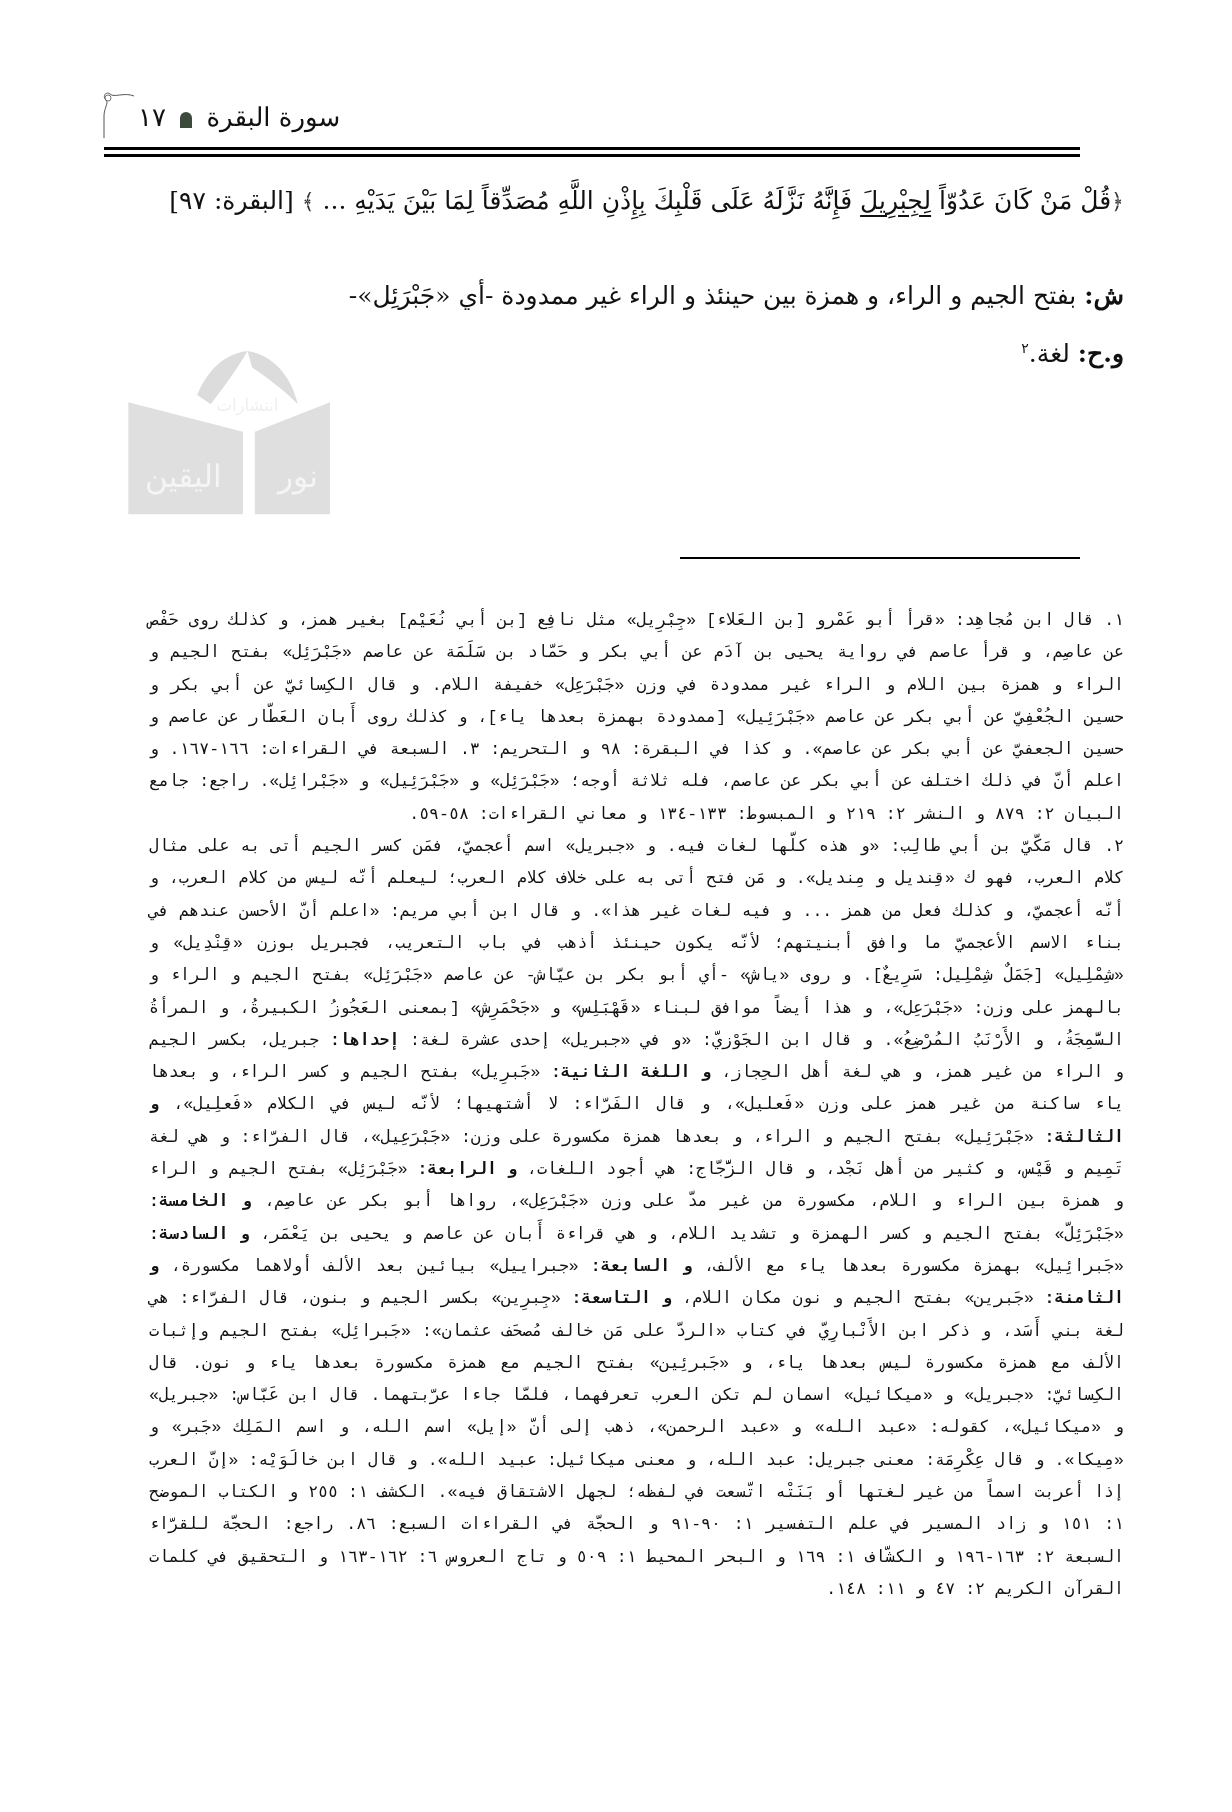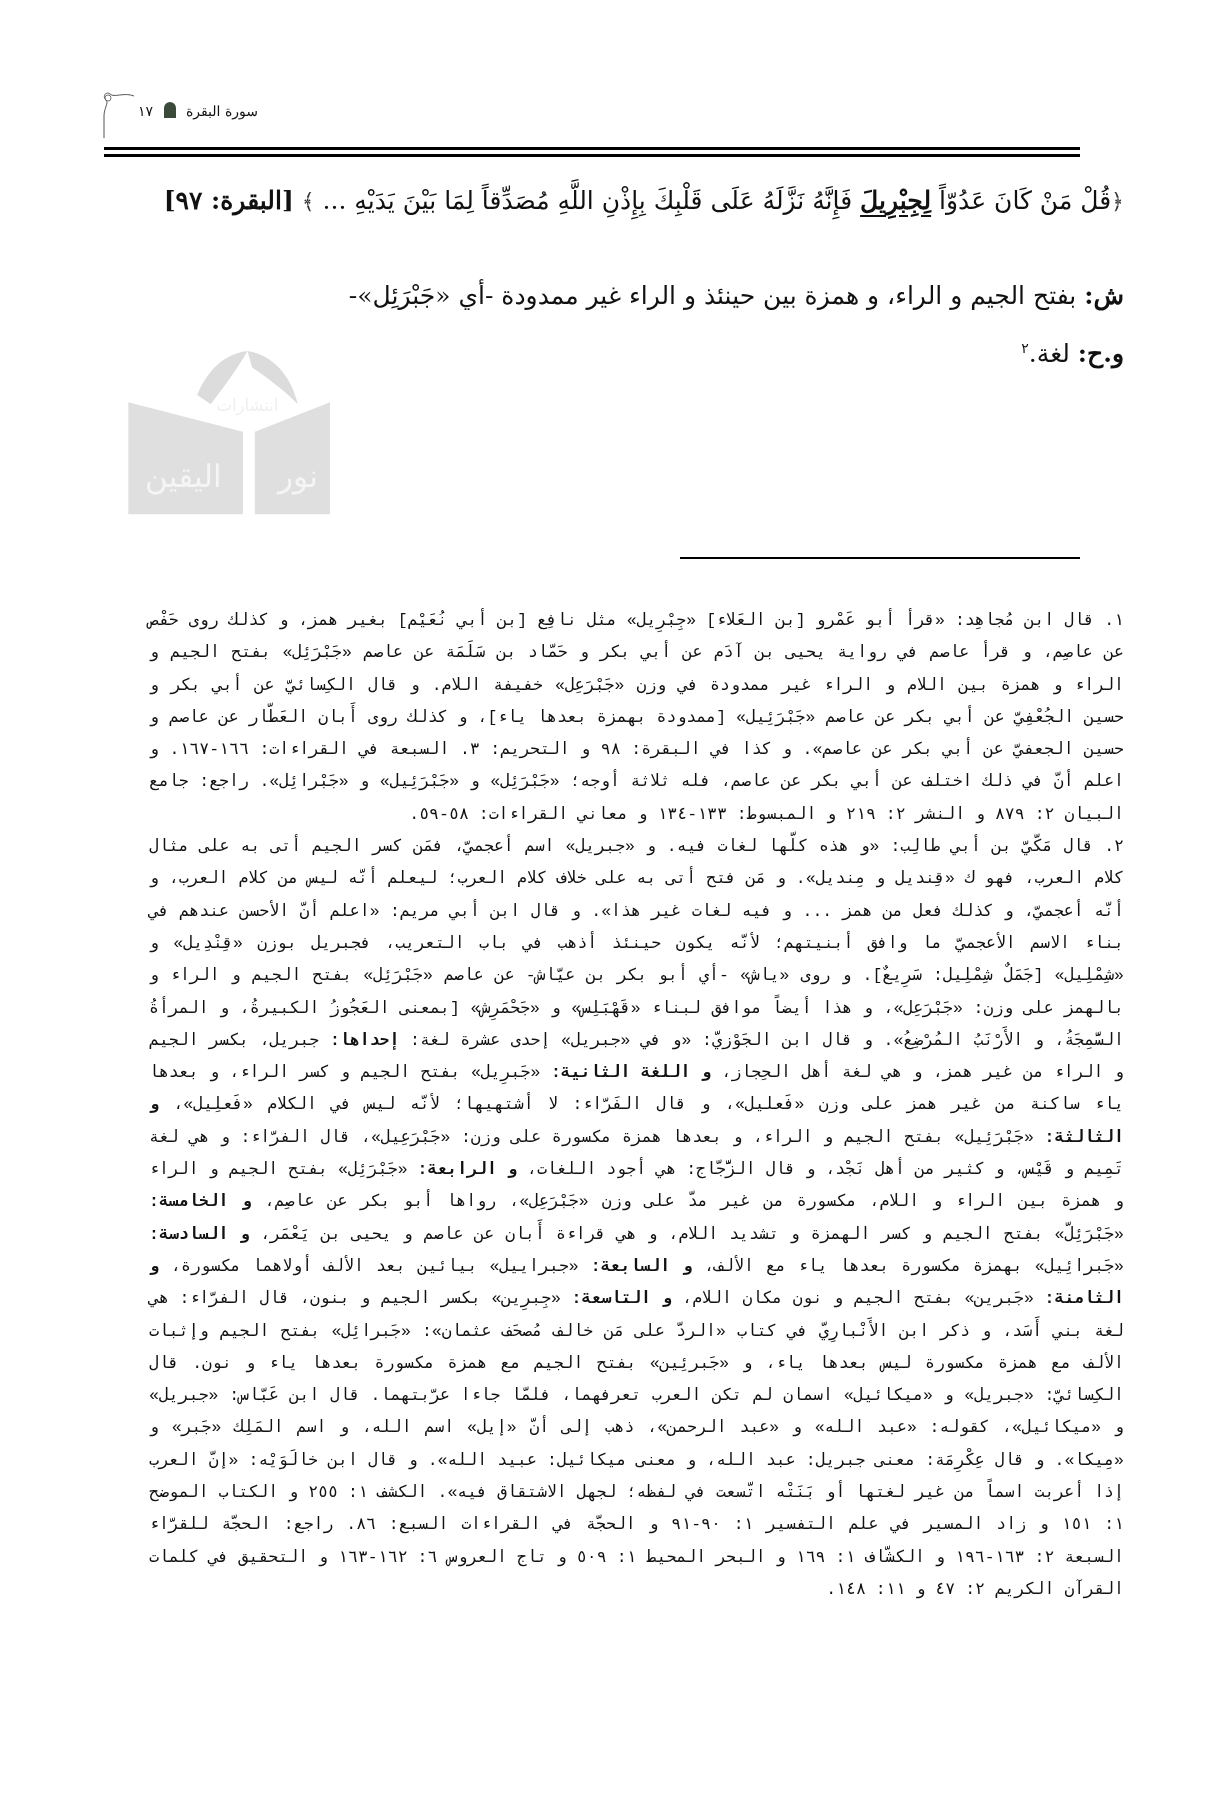--- a/index.html
+++ b/index.html
@@ -4,38 +4,38 @@
 <style>
   html, body { margin: 0; padding: 0; background: #ffffff; }
   body {
     width: 1232px; height: 1812px; position: relative; overflow: hidden;
     font-family: "DejaVu Sans", sans-serif; color: #111;
   }
   .header {
     position: absolute; left: 100px; top: 90px; width: 984px; height: 50px;
   }
   .header-title {
-    position: absolute; left: 38px; top: 12px; font-size: 14px; direction: rtl;
+    position: absolute; left: 38px; top: 12px; font-size: 26px; direction: rtl;
     font-family: "DejaVu Serif", serif; color: #111;
   }
   .header-ornament {
     position: absolute; left: 0; top: 0; width: 36px; height: 50px;
   }
   .rule-double { position: absolute; left: 104px; width: 976px; background: #000; }
   .rule-1 { top: 147px; height: 3px; }
   .rule-2 { top: 154px; height: 3px; }
 
   .verse {
     position: absolute; right: 108px; top: 186px; width: 1020px;
     font-size: 25px; font-family: "DejaVu Serif", serif; direction: rtl;
     white-space: nowrap; text-align: right;
   }
   .verse .bracket { color: #333; font-size: 22px; }
-  .verse .hl { font-weight: bold; text-decoration: underline; text-underline-offset: 6px; }
-  .verse .ref { font-weight: bold; }
+  .verse .hl { font-weight: normal; text-decoration: underline; text-underline-offset: 6px; }
+  .verse .ref { font-weight: normal; }
 
   .readings {
     position: absolute; right: 108px; top: 270px; width: 860px;
     direction: rtl; font-family: "DejaVu Serif", serif; font-size: 25px;
   }
   .reading-line { height: 52px; line-height: 52px; white-space: nowrap; }
   .reading-line .key { font-weight: bold; }
   .reading-line sup { font-size: 14px; vertical-align: super; }
 
   .watermark {

